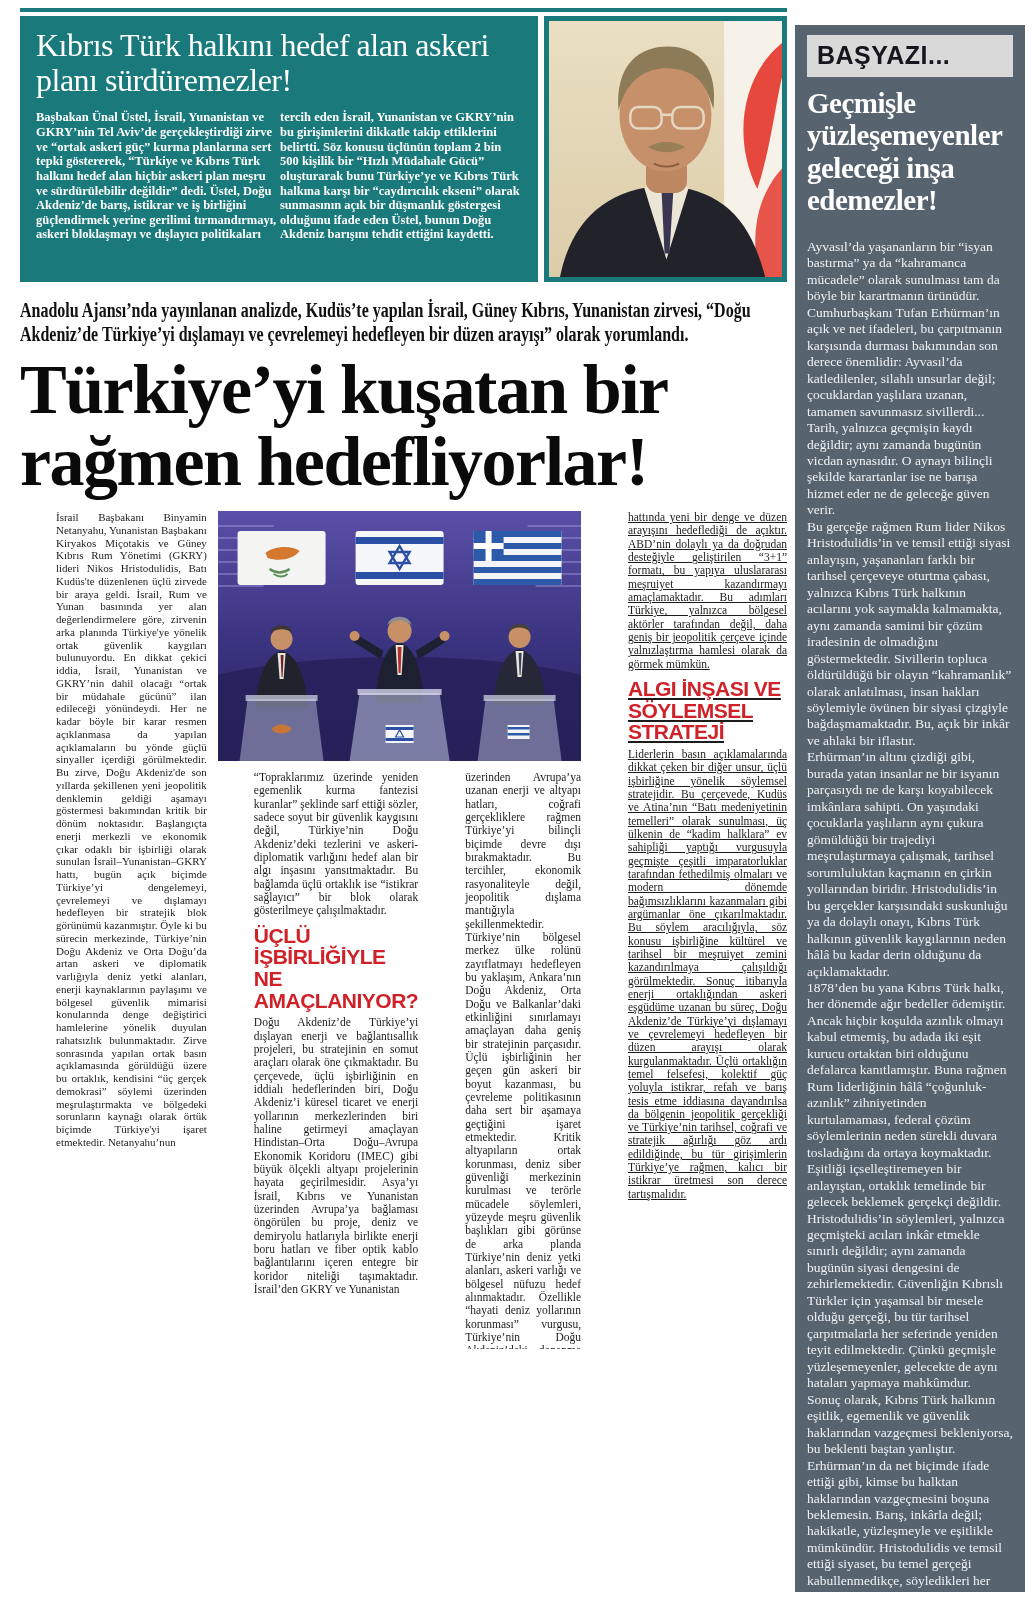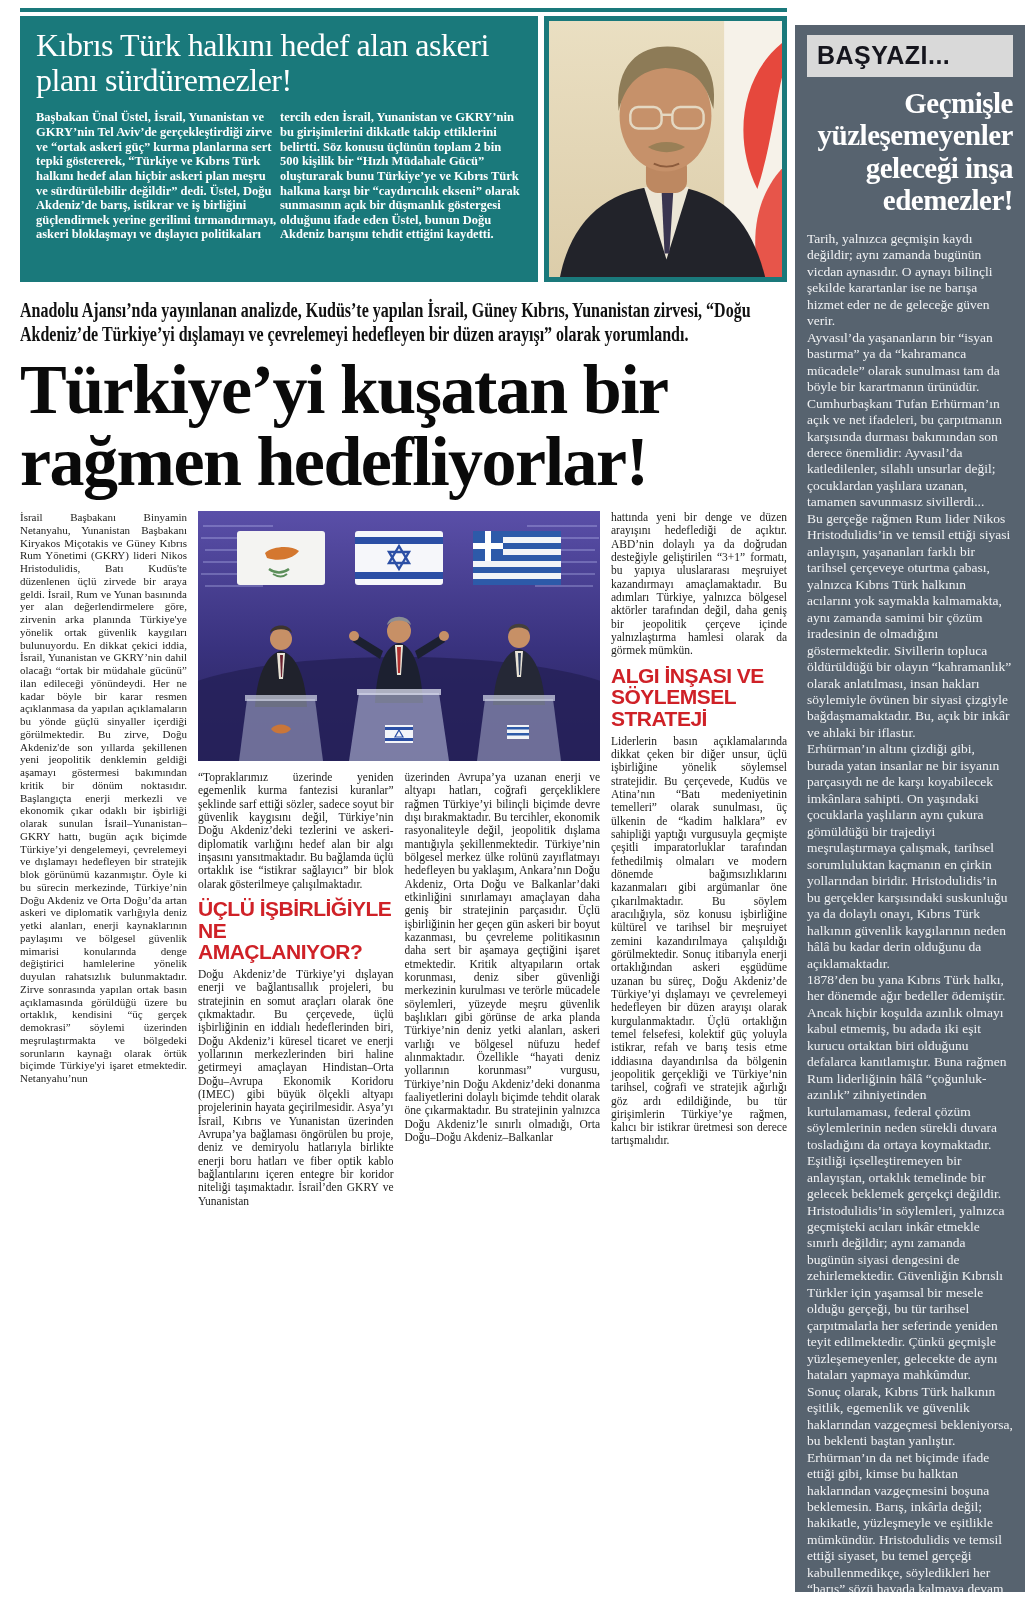--- a/index.html
+++ b/index.html
@@ -28,37 +28,37 @@
   .mast-date{position:absolute;left:49%;bottom:14px;color:#fff;font-weight:bold;font-size:22px;
              transform:scaleX(.85);transform-origin:left bottom;white-space:nowrap;}
   .mast-issue{position:absolute;right:10px;bottom:14px;color:#fff;font-weight:bold;font-size:22px;
               transform:scaleX(.85);transform-origin:right bottom;white-space:nowrap;}
   
   .deck{margin-top:16px;font-weight:bold;font-size:20.5px;line-height:1.18;color:#111;
         width:128%;transform:scaleX(.78);transform-origin:left top;}
   .main-headline{margin:8px 0 0;font-size:70px;line-height:1.02;font-weight:bold;color:#0a0a0a;letter-spacing:-1.5px;}
   
   .body-grid{display:flex;gap:11px;margin-top:14px;height:838px;overflow:hidden;}
-  .bcol{text-align:justify;line-height:1.16;}
+  .bcol{text-align:justify;line-height:1.16;margin-left:36px;}
   .bcol p{margin:0 0 2px;}
   .c1{width:167px;font-size:11px;}
   .mid{width:402px;font-size:11.5px;}
-  .c4{width:176px;font-size:11.5px;}
+  .c4{width:176px;font-size:11.5px;text-decoration:underline;}
   .photo2{height:250px;margin-bottom:10px;overflow:hidden;}
   .photo2 svg{display:block;width:100%;height:100%;}
   .mid-cols{display:flex;gap:11px;}
   .mid-cols > div{width:50%;}
   .subhead{font-family:"Liberation Sans",sans-serif;font-weight:bold;color:#cf2127;
            font-size:21px;line-height:1.03;margin:7px 0 5px;text-align:left;letter-spacing:-.5px;}
   
   .sidebar{position:absolute;left:795px;top:25px;width:230px;height:1567px;background:#57636f;
            box-sizing:border-box;padding:10px 12px;overflow:hidden;}
   .ed-label{background:#d9d9d9;color:#15151d;font-family:"Liberation Sans",sans-serif;font-weight:bold;
             font-size:25px;padding:6px 10px 7px;letter-spacing:.5px;margin-bottom:10px;}
-  .ed-title{color:#ffffff;font-size:29px;line-height:1.12;font-weight:bold;margin:0 0 14px;letter-spacing:-.5px;text-align:right;}
+  .ed-title{color:#ffffff;font-size:29px;line-height:1.12;font-weight:bold;margin:0 0 22px;letter-spacing:-.5px;}
   .ed-body p{color:#f1f2f4;font-size:13.5px;line-height:1.22;margin:0;text-align:left;}
 </style>
 </head>
 <body>
 
 <div class="page">
 
   <div class="left-area">
     <div class="rule-teal"></div>
 
@@ -223,22 +223,22 @@
         <div class="subhead">ALGI İNŞASI VE SÖYLEMSEL STRATEJİ</div>
         <p>Liderlerin basın açıklamalarında dikkat çeken bir diğer unsur, üçlü işbirliğine yönelik söylemsel stratejidir. Bu çerçevede, Kudüs ve Atina’nın “Batı medeniyetinin temelleri” olarak sunulması, üç ülkenin de “kadim halklara” ev sahipliği yaptığı vurgusuyla geçmişte çeşitli imparatorluklar tarafından fethedilmiş olmaları ve modern dönemde bağımsızlıklarını kazanmaları gibi argümanlar öne çıkarılmaktadır. Bu söylem aracılığıyla, söz konusu işbirliğine kültürel ve tarihsel bir meşruiyet zemini kazandırılmaya çalışıldığı görülmektedir. Sonuç itibarıyla enerji ortaklığından askeri eşgüdüme uzanan bu süreç, Doğu Akdeniz’de Türkiye’yi dışlamayı ve çevrelemeyi hedefleyen bir düzen arayışı olarak kurgulanmaktadır. Üçlü ortaklığın temel felsefesi, kolektif güç yoluyla istikrar, refah ve barış tesis etme iddiasına dayandırılsa da bölgenin jeopolitik gerçekliği ve Türkiye’nin tarihsel, coğrafi ve stratejik ağırlığı göz ardı edildiğinde, bu tür girişimlerin Türkiye’ye rağmen, kalıcı bir istikrar üretmesi son derece tartışmalıdır.</p>
       </div>
     </div>
   </div>
 
   <aside class="sidebar">
     <div class="ed-label">BAŞYAZI...</div>
     <h3 class="ed-title">Geçmişle yüzleşemeyenler geleceği inşa edemezler!</h3>
     <div class="ed-body">
+      <p>Ayvasıl’da yaşananların bir “isyan bastırma” ya da “kahramanca mücadele” olarak sunulması tam da böyle bir karartmanın ürünüdür. Cumhurbaşkanı Tufan Erhürman’ın açık ve net ifadeleri, bu çarpıtmanın karşısında durması bakımından son derece önemlidir: Ayvasıl’da katledilenler, silahlı unsurlar değil; çocuklardan yaşlılara uzanan, tamamen savunmasız sivillerdi...</p>
       <p>Tarih, yalnızca geçmişin kaydı değildir; aynı zamanda bugünün vicdan aynasıdır. O aynayı bilinçli şekilde karartanlar ise ne barışa hizmet eder ne de geleceğe güven verir.</p>
-      <p>Ayvasıl’da yaşananların bir “isyan bastırma” ya da “kahramanca mücadele” olarak sunulması tam da böyle bir karartmanın ürünüdür. Cumhurbaşkanı Tufan Erhürman’ın açık ve net ifadeleri, bu çarpıtmanın karşısında durması bakımından son derece önemlidir: Ayvasıl’da katledilenler, silahlı unsurlar değil; çocuklardan yaşlılara uzanan, tamamen savunmasız sivillerdi...</p>
       <p>Bu gerçeğe rağmen Rum lider Nikos Hristodulidis’in ve temsil ettiği siyasi anlayışın, yaşananları farklı bir tarihsel çerçeveye oturtma çabası, yalnızca Kıbrıs Türk halkının acılarını yok saymakla kalmamakta, aynı zamanda samimi bir çözüm iradesinin de olmadığını göstermektedir. Sivillerin topluca öldürüldüğü bir olayın “kahramanlık” olarak anlatılması, insan hakları söylemiyle övünen bir siyasi çizgiyle bağdaşmamaktadır. Bu, açık bir inkâr ve ahlaki bir iflastır.</p>
       <p>Erhürman’ın altını çizdiği gibi, burada yatan insanlar ne bir isyanın parçasıydı ne de karşı koyabilecek imkânlara sahipti. On yaşındaki çocuklarla yaşlıların aynı çukura gömüldüğü bir trajediyi meşrulaştırmaya çalışmak, tarihsel sorumluluktan kaçmanın en çirkin yollarından biridir. Hristodulidis’in bu gerçekler karşısındaki suskunluğu ya da dolaylı onayı, Kıbrıs Türk halkının güvenlik kaygılarının neden hâlâ bu kadar derin olduğunu da açıklamaktadır.</p>
       <p>1878’den bu yana Kıbrıs Türk halkı, her dönemde ağır bedeller ödemiştir. Ancak hiçbir koşulda azınlık olmayı kabul etmemiş, bu adada iki eşit kurucu ortaktan biri olduğunu defalarca kanıtlamıştır. Buna rağmen Rum liderliğinin hâlâ “çoğunluk-azınlık” zihniyetinden kurtulamaması, federal çözüm söylemlerinin neden sürekli duvara tosladığını da ortaya koymaktadır. Eşitliği içselleştiremeyen bir anlayıştan, ortaklık temelinde bir gelecek beklemek gerçekçi değildir.</p>
       <p>Hristodulidis’in söylemleri, yalnızca geçmişteki acıları inkâr etmekle sınırlı değildir; aynı zamanda bugünün siyasi dengesini de zehirlemektedir. Güvenliğin Kıbrıslı Türkler için yaşamsal bir mesele olduğu gerçeği, bu tür tarihsel çarpıtmalarla her seferinde yeniden teyit edilmektedir. Çünkü geçmişle yüzleşemeyenler, gelecekte de aynı hataları yapmaya mahkûmdur.</p>
       <p>Sonuç olarak, Kıbrıs Türk halkının eşitlik, egemenlik ve güvenlik haklarından vazgeçmesi bekleniyorsa, bu beklenti baştan yanlıştır. Erhürman’ın da net biçimde ifade ettiği gibi, kimse bu halktan haklarından vazgeçmesini boşuna beklemesin. Barış, inkârla değil; hakikatle, yüzleşmeyle ve eşitlikle mümkündür. Hristodulidis ve temsil ettiği siyaset, bu temel gerçeği kabullenmedikçe, söyledikleri her “barış” sözü havada kalmaya devam edecektir.</p>
 
     </div>
   </aside>
 
 </div>

